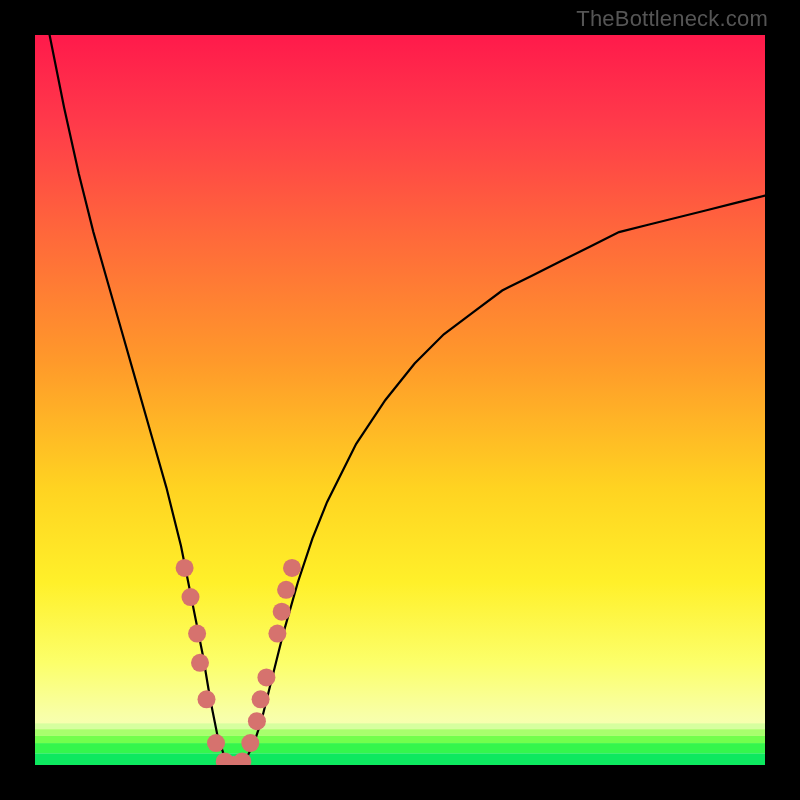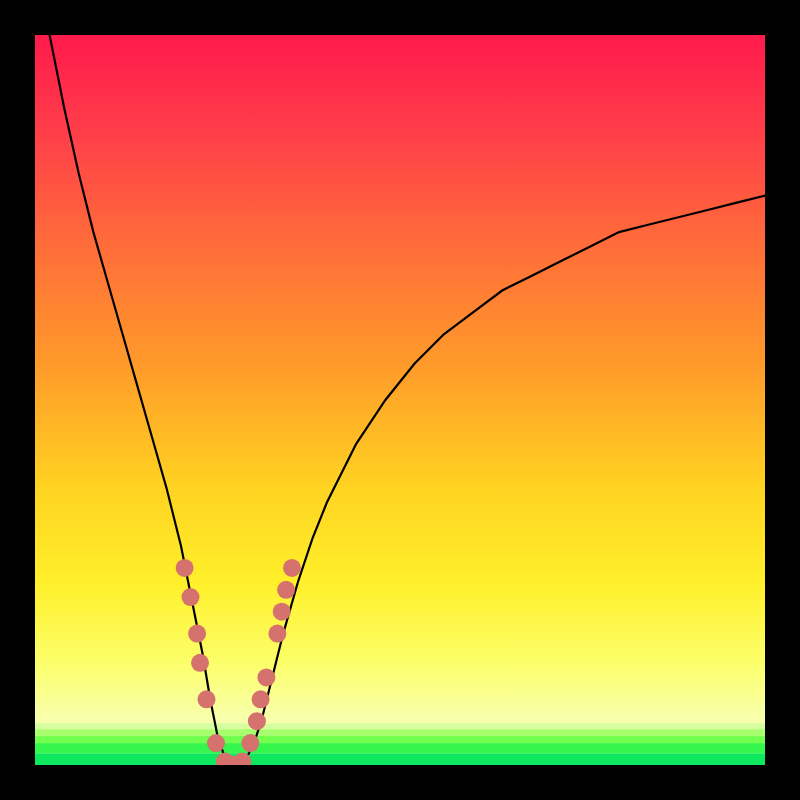--- a/index.html
+++ b/index.html
@@ -43,20 +43,21 @@
   }
   .curve .marker {
     fill: #d6726e;
     stroke: none;
   }
 </style>
 </head>
 <body>
 
 <div class="frame">
+  <div class="watermark">TheBottleneck.com</div>
 
   <div class="plot-area">
     <svg class="curve" viewBox="0 0 730 730" preserveAspectRatio="none">
       <defs>
         <linearGradient id="bg-grad" x1="0" y1="0" x2="0" y2="1">
             <stop offset="0%" stop-color="#ff1a4b"></stop>
             <stop offset="12%" stop-color="#ff3a4a"></stop>
             <stop offset="28.000000000000004%" stop-color="#ff6a3a"></stop>
             <stop offset="45%" stop-color="#ff9a2a"></stop>
             <stop offset="62%" stop-color="#ffd321"></stop>

